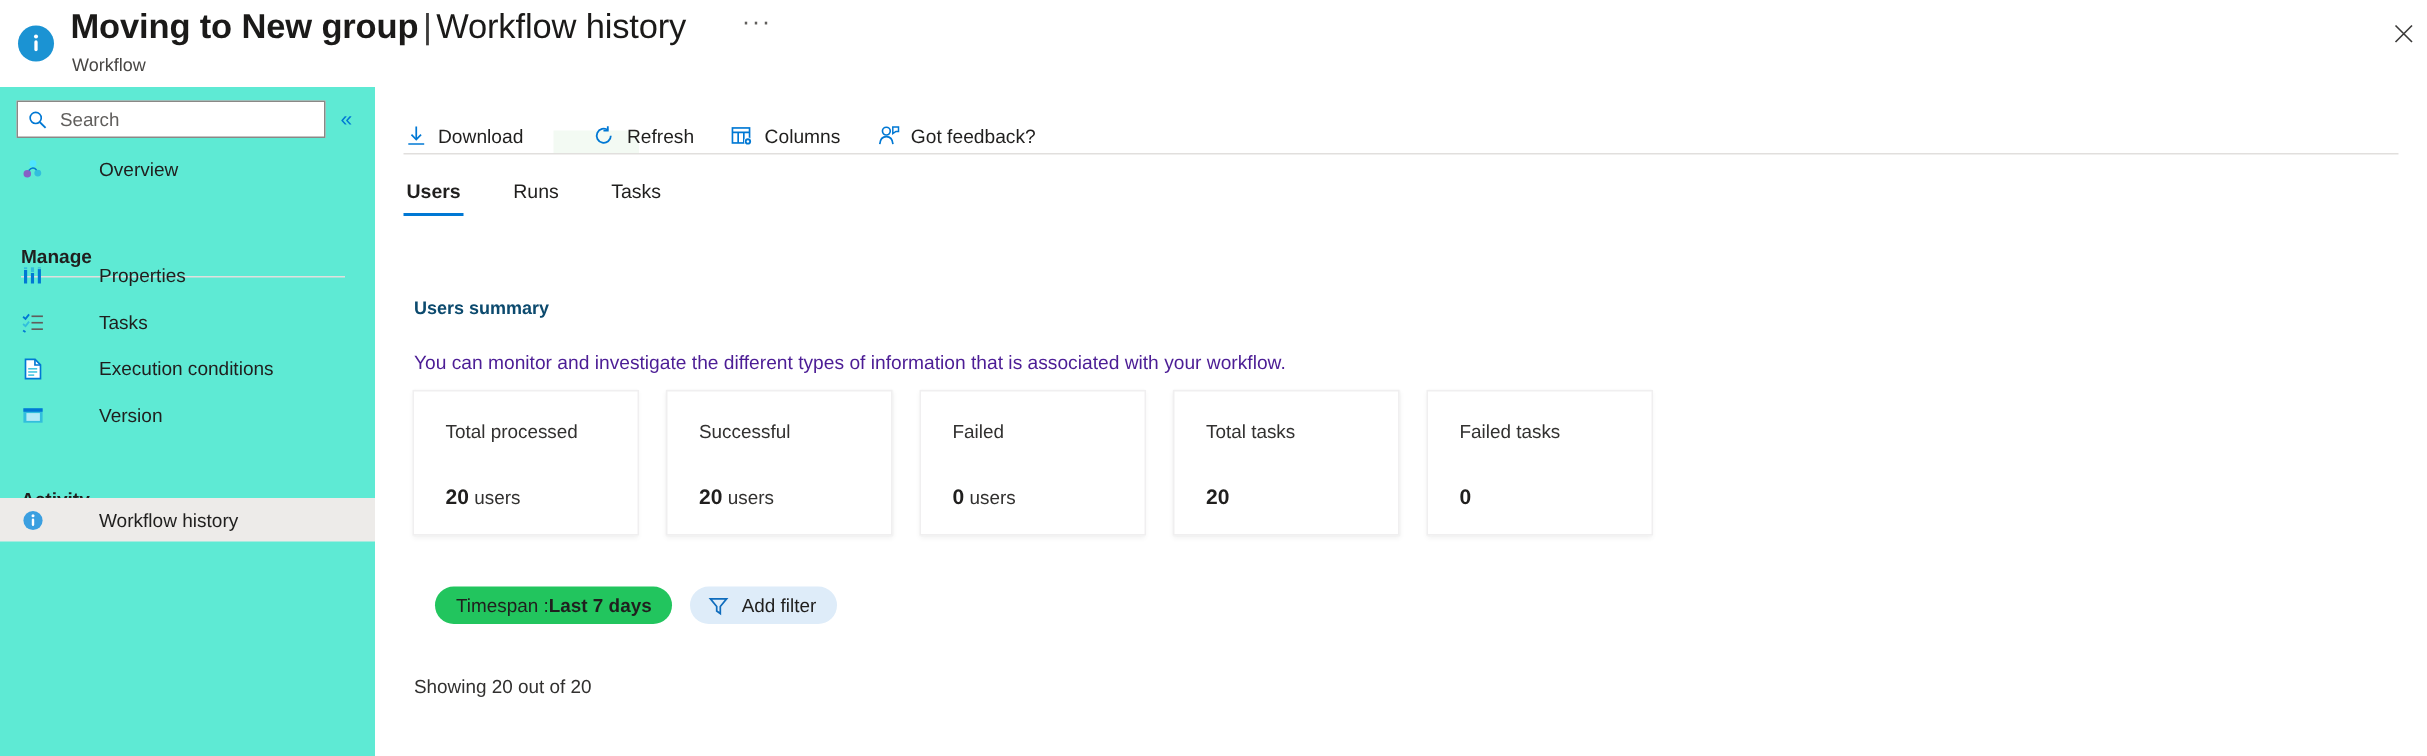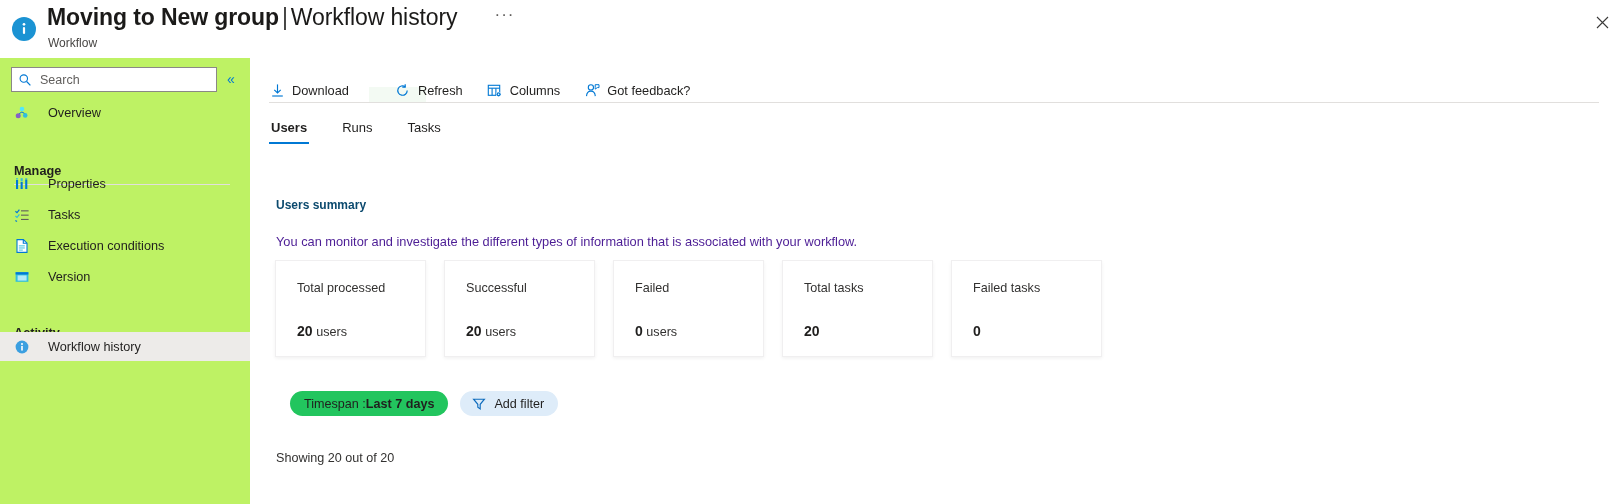--- a/index.html
+++ b/index.html
@@ -49,21 +49,21 @@
   #close-button {
     position: absolute; left: 1591px; top: 11px;
     width: 22px; height: 22px;
     display: flex; align-items: center; justify-content: center;
     cursor: pointer; color: #3b3a39;
   }
 
   
   #sidebar {
     position: absolute; left: 0; top: 58px;
-    width: 250px; height: 446px; background: #bef264;
+    width: 250px; height: 446px; background: #5eead4;
   }
   #search-wrap {
     position: absolute; left: 11px; top: 9px;
     width: 206px; height: 25px;
     border: 1px solid #8a8886; background: #fff;
     display: flex; align-items: center; padding-left: 6px;
   }
   #search-icon { width: 14px; height: 14px; flex: 0 0 14px; color: #0078d4; }
   #search-input {
     border: 0; outline: none; background: transparent;
@@ -78,21 +78,21 @@
   }
 
   .nav-item {
     position: relative; height: 29px; display: flex; align-items: center;
     padding-left: 14px; cursor: pointer; font-size: 12.7px; color: #201f1e;
   }
   .nav-item .nav-ico {
     width: 16px; height: 16px; flex: 0 0 16px;
     display: flex; align-items: center; justify-content: center;
   }
-  .nav-item .nav-label { margin-left: 18px; white-space: nowrap; }
+  .nav-item .nav-label { margin-left: 36px; white-space: nowrap; }
   .nav-item.selected { background: #edebe9; }
 
   .nav-group {
     padding-left: 14px; font-size: 12.7px; font-weight: 700;
     color: #201f1e; margin-top: 28px;
   }
   .nav-group-rule {
     margin: 6px 20px 5px 14px; height: 1px; background: #e1dfdd;
   }
 

